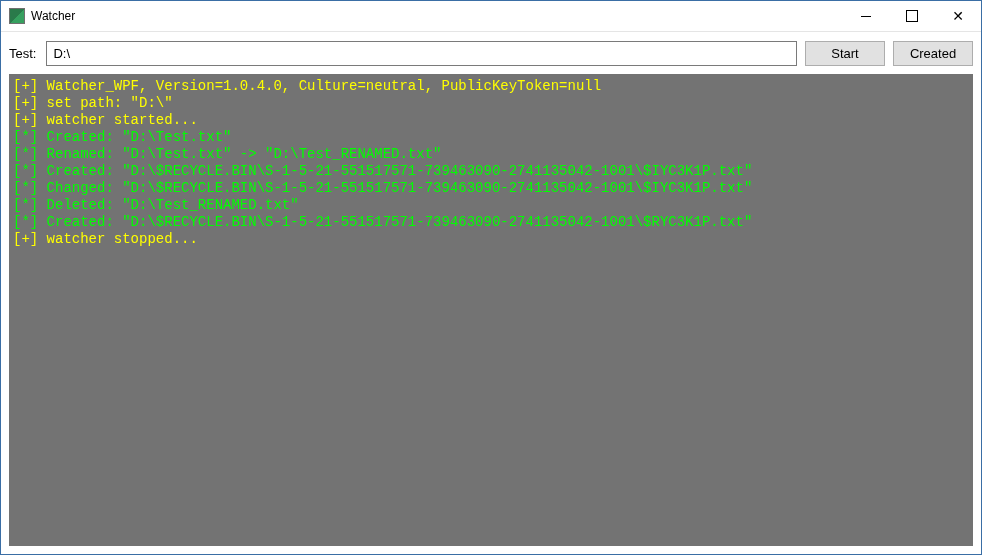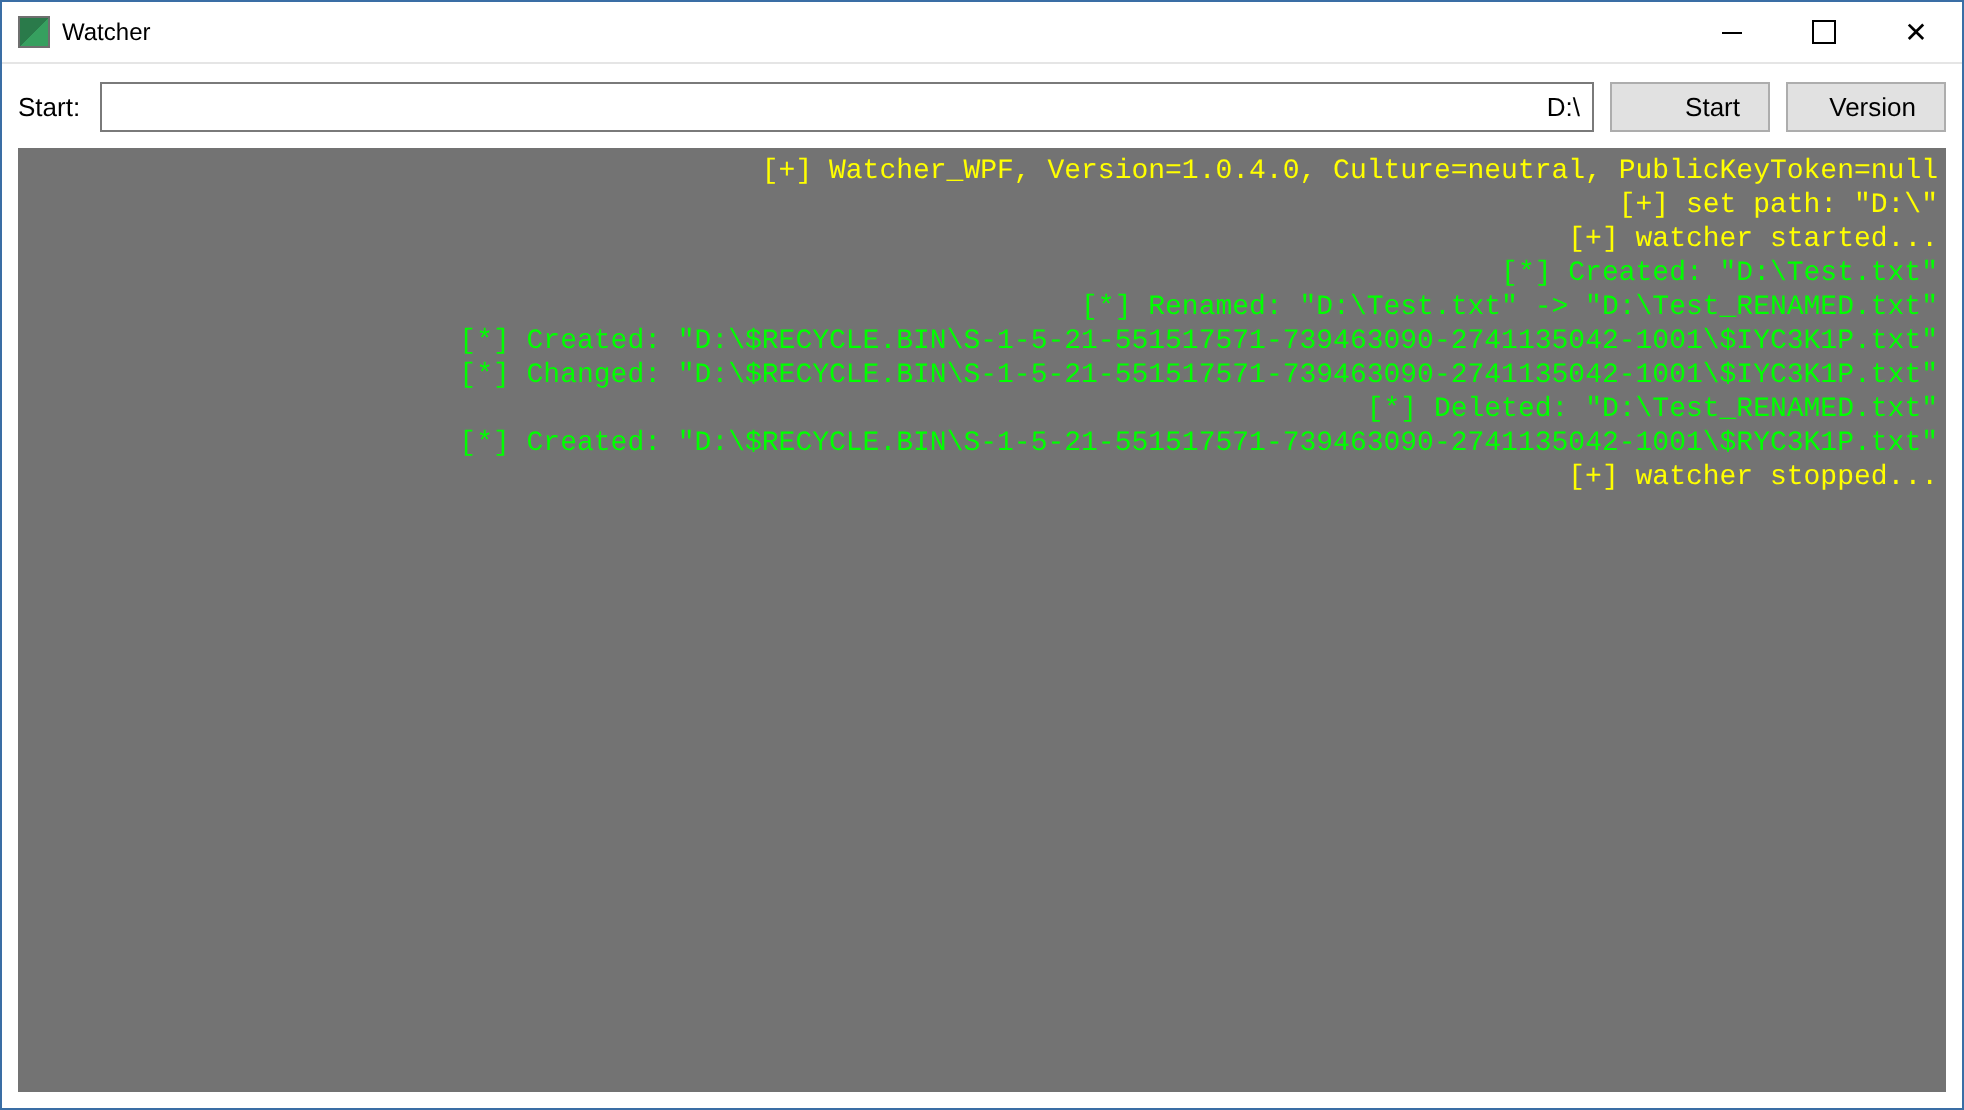--- a/index.html
+++ b/index.html
@@ -1,15 +1,15 @@
 <!DOCTYPE html>
 <html><head>
   <meta charset="utf-8">
   <style>
-    * { margin: 0; padding: 0; box-sizing: border-box; text-align: right; }
+    * { margin: 0; padding: 0; box-sizing: border-box; }
     body {
       font-family: "Segoe UI", Tahoma, sans-serif;
       background: #fff;
       width: 982px;
       height: 555px;
       overflow: hidden;
       border: 1px solid #3a6ea5;
       display: flex;
       flex-direction: column;
     }
@@ -119,19 +119,19 @@
     <button class="tb-btn">
         <span class="max-glyph"></span>
       </button>
     <button class="tb-btn close">
         <span class="close-glyph">✕</span>
       </button>
   </div>
 </div>
 
 <div class="toolbar">
-  <span class="toolbar-label">Start:</span>
+  <span class="toolbar-label">Test:</span>
   <input class="path-input" type="text" value="D:\" style="">
   <button class="btn">Start</button>
-  <button class="btn">Version</button>
+  <button class="btn">Created</button>
 </div>
 
 <div class="console" id="console"><span class="line"><span class="prefix-info">[+] </span><span class="msg-info">Watcher_WPF, Version=1.0.4.0, Culture=neutral, PublicKeyToken=null</span></span><span class="line"><span class="prefix-info">[+] </span><span class="msg-info">set path: "D:\"</span></span><span class="line"><span class="prefix-info">[+] </span><span class="msg-info">watcher started...</span></span><span class="line"><span class="prefix-event">[*] </span><span class="msg-event">Created: "D:\Test.txt"</span></span><span class="line"><span class="prefix-event">[*] </span><span class="msg-event">Renamed: "D:\Test.txt" -&gt; "D:\Test_RENAMED.txt"</span></span><span class="line"><span class="prefix-event">[*] </span><span class="msg-event">Created: "D:\$RECYCLE.BIN\S-1-5-21-551517571-739463090-2741135042-1001\$IYC3K1P.txt"</span></span><span class="line"><span class="prefix-event">[*] </span><span class="msg-event">Changed: "D:\$RECYCLE.BIN\S-1-5-21-551517571-739463090-2741135042-1001\$IYC3K1P.txt"</span></span><span class="line"><span class="prefix-event">[*] </span><span class="msg-event">Deleted: "D:\Test_RENAMED.txt"</span></span><span class="line"><span class="prefix-event">[*] </span><span class="msg-event">Created: "D:\$RECYCLE.BIN\S-1-5-21-551517571-739463090-2741135042-1001\$RYC3K1P.txt"</span></span><span class="line"><span class="prefix-info">[+] </span><span class="msg-info">watcher stopped...</span></span></div>
 
 </body></html>

